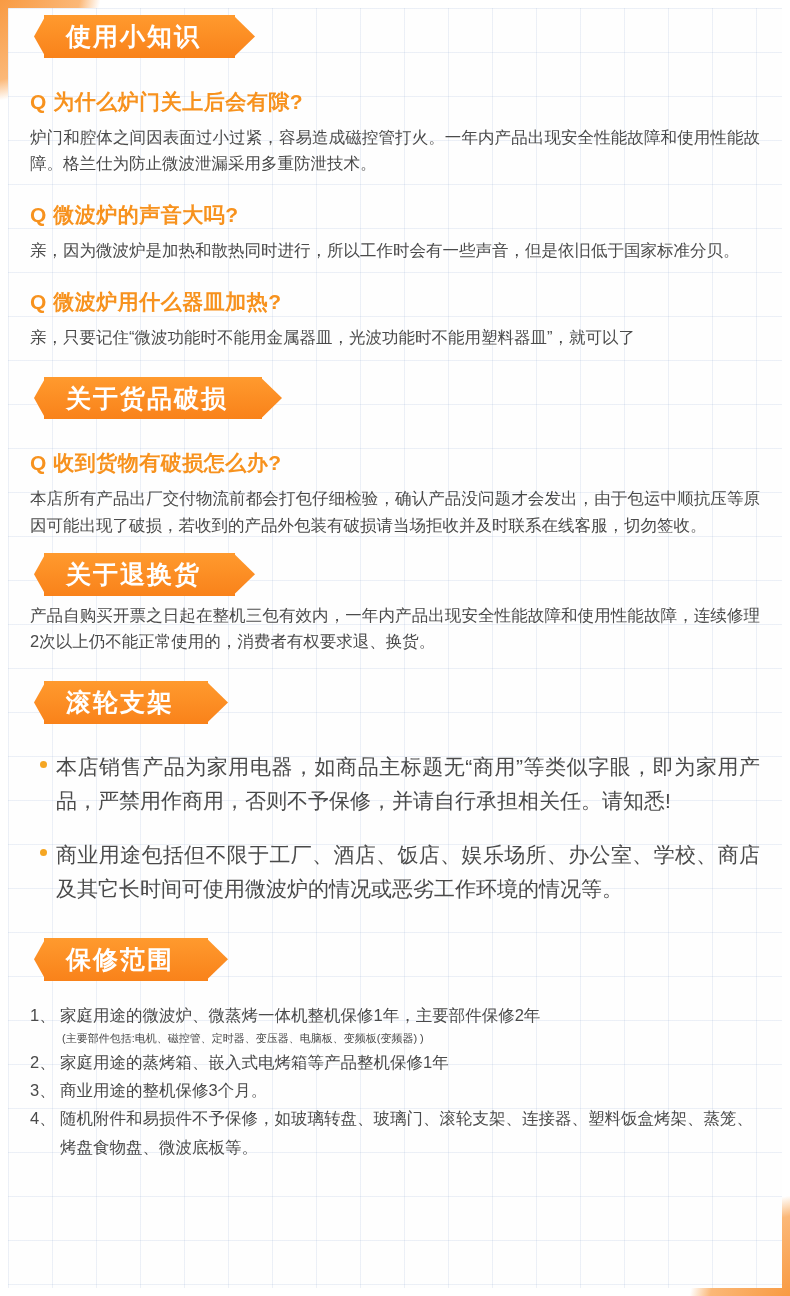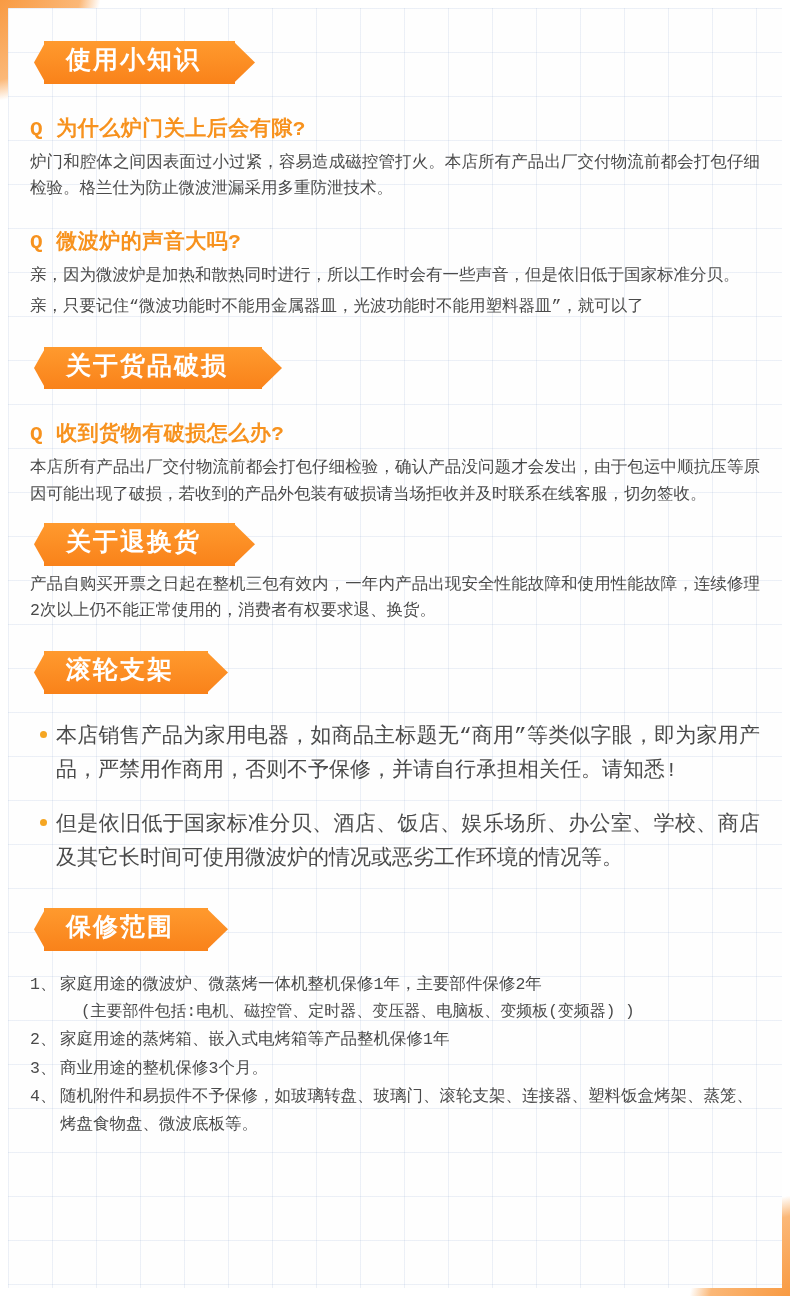--- a/index.html
+++ b/index.html
@@ -41,23 +41,22 @@
     position: absolute;
     top: 8px; left: 8px; right: 8px; bottom: 8px;
     background:
       linear-gradient(to right, rgba(140,165,210,0.16) 1px, transparent 1px) 0 0 / 44px 44px,
       linear-gradient(to bottom, rgba(140,165,210,0.16) 1px, transparent 1px) 0 0 / 44px 44px;
     background-color: #fefefe;
   }
   .content {
     position: absolute;
     top: 0; left: 0; right: 0; bottom: 0;
-    padding: 41px 22px 10px 22px;
+    padding: 15px 22px 10px 22px;
     box-sizing: border-box;
-    font-family: Liberation Mono, monospace;
   }
 
   
   .banner {
     display: inline-block;
     position: relative;
     background: linear-gradient(180deg, #ff9a2e 0%, #f9821a 100%);
     color: #ffffff;
     font-size: 25px;
     font-weight: bold;
@@ -130,45 +129,46 @@
   .wrow {
     color: #4a4a4a;
     font-size: 16.5px;
     line-height: 1.72;
     display: flex;
   }
   .wnum { width: 30px; flex: 0 0 30px; }
   .wtext { flex: 1 1 auto; }
   .wsub {
     color: #4a4a4a;
-    font-size: 16px;
+    font-size: 11px;
     line-height: 1.7;
-    margin-left: 51px;
+    margin-left: 32px;
   }
   .gap-sm { height: 10px; }
   .gap-md { height: 22px; }
   .gap-lg { height: 30px; }
 </style>
 </head>
 <body>
 
 <div class="page">
   <div class="frame"></div>
   <div class="corner-tl"></div>
   <div class="corner-br"></div>
   <div class="grid"></div>
 
   <div class="content">
 
     <div>
       <div class="banner">使用小知识</div>
       <div class="qline">Q 为什么炉门关上后会有隙?</div>
-      <div class="para">炉门和腔体之间因表面过小过紧，容易造成磁控管打火。本店所有产品出厂交付物流前都会打包仔细检验。格兰仕为防止微波泄漏采用多重防泄技术。</div>
+      <div class="para">炉门和腔体之间因表面过小过紧，容易造成磁控管打火。一年内产品出现安全性能故障和使用性能故障。格兰仕为防止微波泄漏采用多重防泄技术。</div>
       <div class="qline">Q 微波炉的声音大吗?</div>
       <div class="para">亲，因为微波炉是加热和散热同时进行，所以工作时会有一些声音，但是依旧低于国家标准分贝。</div>
+      <div class="qline">Q 微波炉用什么器皿加热?</div>
       <div class="para">亲，只要记住“微波功能时不能用金属器皿，光波功能时不能用塑料器皿”，就可以了</div>
     </div>
 
     <div class="gap-md"></div>
 
     <div>
       <div class="banner">关于货品破损</div>
       <div class="qline">Q 收到货物有破损怎么办?</div>
       <div class="para">本店所有产品出厂交付物流前都会打包仔细检验，确认产品没问题才会发出，由于包运中顺抗压等原因可能出现了破损，若收到的产品外包装有破损请当场拒收并及时联系在线客服，切勿签收。</div>
     </div>
@@ -179,21 +179,21 @@
       <div class="banner">关于退换货</div>
       <div class="para">产品自购买开票之日起在整机三包有效内，一年内产品出现安全性能故障和使用性能故障，连续修理2次以上仍不能正常使用的，消费者有权要求退、换货。</div>
     </div>
 
     <div class="gap-md"></div>
 
     <div>
       <div class="banner">滚轮支架</div>
       <div class="bullets">
         <div class="bullet">本店销售产品为家用电器，如商品主标题无“商用”等类似字眼，即为家用产品，严禁用作商用，否则不予保修，并请自行承担相关任。请知悉!</div>
-        <div class="bullet">但是依旧低于国家标准分贝、酒店、饭店、娱乐场所、办公室、学校、商店及其它长时间可使用微波炉的情况或恶劣工作环境的情况等。</div>
+        <div class="bullet">商业用途包括但不限于工厂、酒店、饭店、娱乐场所、办公室、学校、商店及其它长时间可使用微波炉的情况或恶劣工作环境的情况等。</div>
       </div>
     </div>
 
     <div class="gap-lg"></div>
 
     <div>
       <div class="banner">保修范围</div>
       <div class="warranty">
         <div class="wrow">
           <div class="wnum">1、</div>

